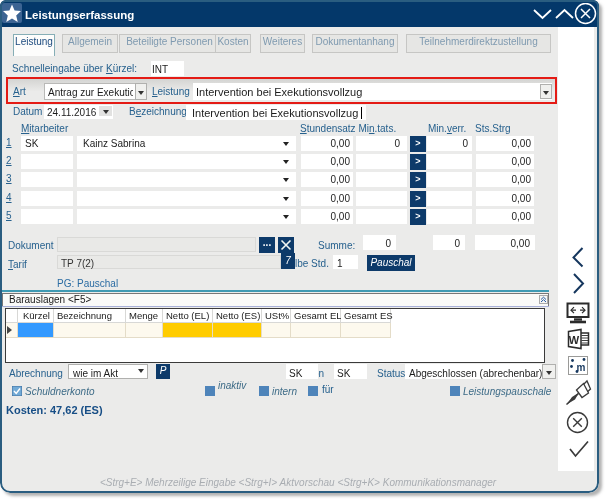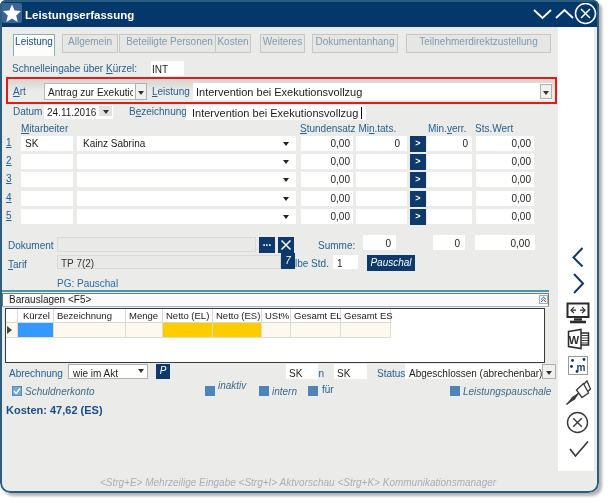--- a/index.html
+++ b/index.html
@@ -75,21 +75,21 @@
  <div class="abs" style="left:99px;top:106px;width:13px;height:10px;background:#e2e2e1;"></div>
  <div class="abs" style="left:102.5px;top:109.5px;width:0;height:0;border:3px solid transparent;border-top:4px solid #333;"></div>
  <div class="lbl" style="left:129px;top:106px;">B<u>e</u>zeichnung</div>
  <div class="fld" style="left:186px;top:105px;width:180px;height:15px;"></div>
  <div class="val" style="left:192px;top:107px;">Intervention bei Exekutionsvollzug</div>
  <div class="abs" style="left:361px;top:107px;width:1px;height:12px;background:#000;"></div>
 
  <div class="lbl" style="left:21px;top:123px;"><u>M</u>itarbeiter</div>
  <div class="lbl" style="left:300px;top:123px;"><u>S</u>tundensatz Mi<u>n</u>.tats.</div>
  <div class="lbl" style="left:428px;top:123px;">Min.<u>v</u>err.</div>
- <div class="lbl" style="left:475px;top:123px;">Sts.Wert</div>
+ <div class="lbl" style="left:475px;top:123px;">Sts.Strg</div>
 
  <div id="rows">
       <div class="lbl" style="left:6px;top:137px;"><u>1</u></div>
       <div class="fld" style="left:21px;top:136px;width:52px;height:15px;"></div>
       <div class="val" style="left:25px;top:138px;font-size:10px;">SK</div>
       <div class="fld" style="left:77px;top:136px;width:219px;height:15px;"></div>
       <div class="val" style="left:83px;top:138px;font-size:10px;">Kainz Sabrina</div>
       <div class="abs" style="left:283px;top:142px;width:0;height:0;border:3.5px solid transparent;border-top:4.5px solid #222;"></div>
       <div class="fld" style="left:301px;top:136px;width:52px;height:15px;"></div>
       <div class="val" style="left:301px;top:138px;width:49px;text-align:right;font-size:10px;">0,00</div>

